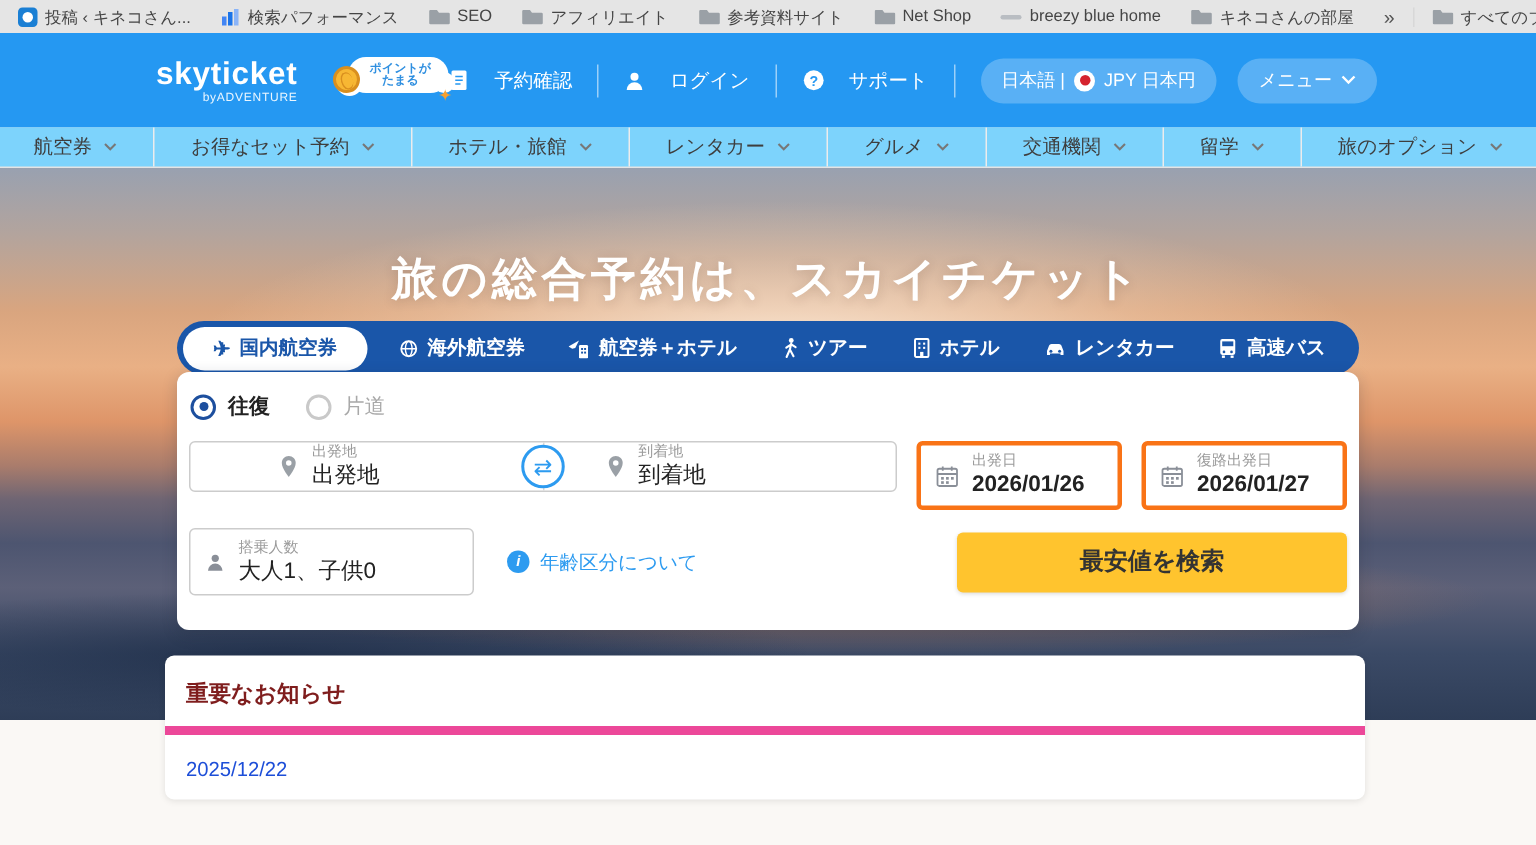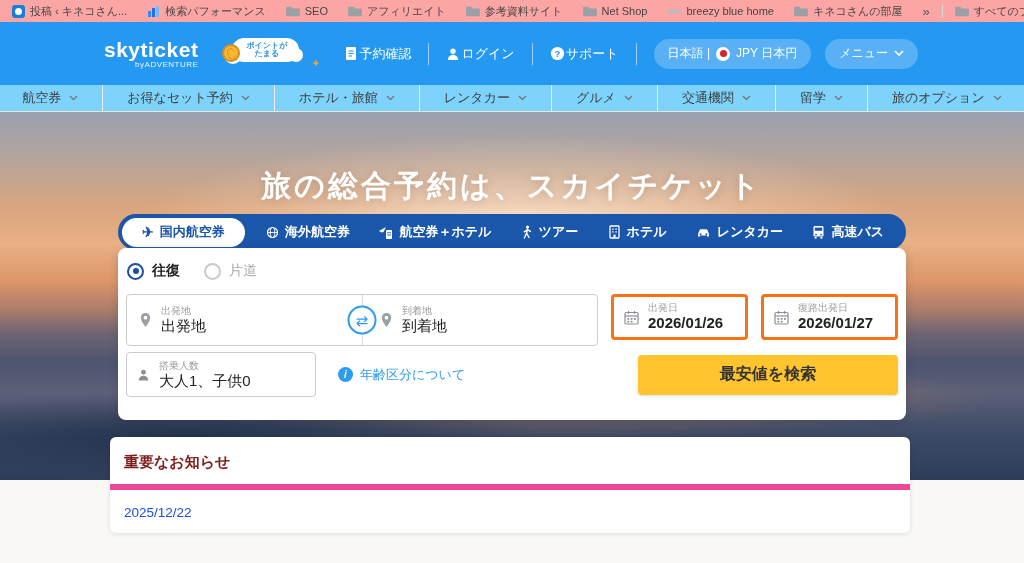--- a/index.html
+++ b/index.html
@@ -2,21 +2,21 @@
 <html style="--header-blue: #2598f2; --dark-blue: #1a56a9; --accent-yellow: #ffc42e; --link-blue: #2d9bf0;"><head>
 <meta charset="utf-8">
 <style>
   * { box-sizing: border-box; }
   html,body { margin:0; padding:0; }
   body { width:1024px; height:563px; overflow:hidden;
          font-family:"Liberation Sans", sans-serif; background:#faf8f5; }
   .page { position:relative; width:1024px; height:563px; overflow:hidden; }
 
   
-  .bookmarks { position:absolute; top:0; left:0; right:0; height:22px; background:#fca5a5;
+  .bookmarks { position:absolute; top:0; left:0; right:0; height:22px; background:#e5e5e5;
                display:flex; align-items:center; gap:20px; padding:0 12px; font-size:11px; color:#454545; }
   .bm { display:flex; align-items:center; gap:5px; white-space:nowrap; }
   .bm-right { margin-left:auto; display:flex; align-items:center; gap:12px; }
   .fav-blue { width:13px; height:13px; border-radius:3px; background:#1a7fd4; position:relative; }
   .fav-blue::after { content:""; position:absolute; left:3px; top:3px; width:7px; height:7px;
                      border-radius:50%; background:#fff; }
   .bm-divider { width:1px; height:13px; background:#d8d8d8; }
   .bm-overflow { font-size:13px; color:#555; }
   .dash-ico { width:14px; height:3px; border-radius:2px; background:#b9bdc2; }
 
@@ -34,21 +34,21 @@
   .cloud::after { content:""; position:absolute; right:-4px; top:10px; width:14px; height:14px;
                   border-radius:50%; background:#fff; }
   .badge-text { position:relative; z-index:2; color:#2f8fe0; font-size:8px; font-weight:bold;
                 text-align:center; white-space:nowrap; }
   .coin { position:absolute; left:8px; top:8px; width:18px; height:18px; border-radius:50%;
           background:#f7b733; border:2px solid #d98f1f; transform:rotate(-18deg); z-index:3; }
   .coin::after { content:""; position:absolute; left:3px; top:2px; width:7px; height:10px;
                  border-radius:50%; border:1.5px solid #d98f1f; border-right:none; }
   .sparkle { position:absolute; right:-2px; bottom:2px; color:#f7a030; font-size:11px; z-index:3; }
   .header-right { margin-left:auto; margin-right:106px; display:flex; align-items:center; }
-  .hlink { display:flex; align-items:center; gap:1px; color:#fff; font-size:13px; white-space:nowrap; }
+  .hlink { display:flex; align-items:center; gap:16px; color:#fff; font-size:13px; white-space:nowrap; }
   .hsep { width:1px; height:22px; background:rgba(255,255,255,.55); margin:0 17px; }
   .pill { background:rgba(255,255,255,.24); border-radius:16px; height:30px; display:flex;
           align-items:center; gap:6px; padding:0 14px; color:#fff; font-size:12px; white-space:nowrap; }
   .pill + .pill { margin-left:14px; }
   .flag { width:14px; height:14px; border-radius:50%; background:#fff; position:relative; }
   .flag::after { content:""; position:absolute; left:3.5px; top:3.5px; width:7px; height:7px;
                  border-radius:50%; background:#d5232e; }
 
   
   .main-nav { position:absolute; top:85px; left:0; right:0; height:27px; background:#7dd3fc;
@@ -83,21 +83,21 @@
                border-radius:8px; box-shadow:0 3px 10px rgba(30,40,60,.22); }
   .radio-row { position:absolute; top:14px; left:9px; display:flex; align-items:center; gap:24px; }
   .radio { display:flex; align-items:center; gap:8px; font-size:14px; }
   .radio.sel { color:#222; font-weight:bold; }
   .radio.unsel { color:#a9a9a9; }
   .rdot { width:17px; height:17px; border-radius:50%; border:2px solid #1d4f9e; position:relative; background:#fff; }
   .rdot::after { content:""; position:absolute; left:3.5px; top:3.5px; width:6px; height:6px;
                  border-radius:50%; background:#1d4f9e; }
   .rdot.off { border-color:#c9c9c9; } .rdot.off::after { display:none; }
   .fields-row { position:absolute; top:46px; left:8px; right:8px; display:flex; gap:13px; }
-  .route-box { flex:1; height:52px; border:1px solid #ccc; border-radius:4px; display:flex; position:relative; background:#fff; }
+  .route-box { flex:1; height:34px; border:1px solid #ccc; border-radius:4px; display:flex; position:relative; background:#fff;padding-left:47px; }
   .route-box::before { content:""; position:absolute; left:50%; top:0; bottom:0; width:1px; background:#d9d9d9; }
   .route-half { flex:1; display:flex; align-items:center; gap:9px; padding:0 12px; }
   .swap-btn { position:absolute; left:50%; top:50%; transform:translate(-50%,-50%); width:29px; height:29px;
               border-radius:50%; background:#fff; border:2px solid var(--link-blue); color:var(--link-blue);
               display:flex; align-items:center; justify-content:center; font-size:15px; z-index:2; }
   .fcol { display:flex; flex-direction:column; line-height:1.2; }
   .field-label { font-size:10px; color:#9b9b9b; }
   .field-value { font-size:15px; color:#222; }
   .field-value.bold { font-weight:bold; }
   .date-box { width:137px; height:46px; border:3px solid #f97316; border-radius:4px; background:#fff;

